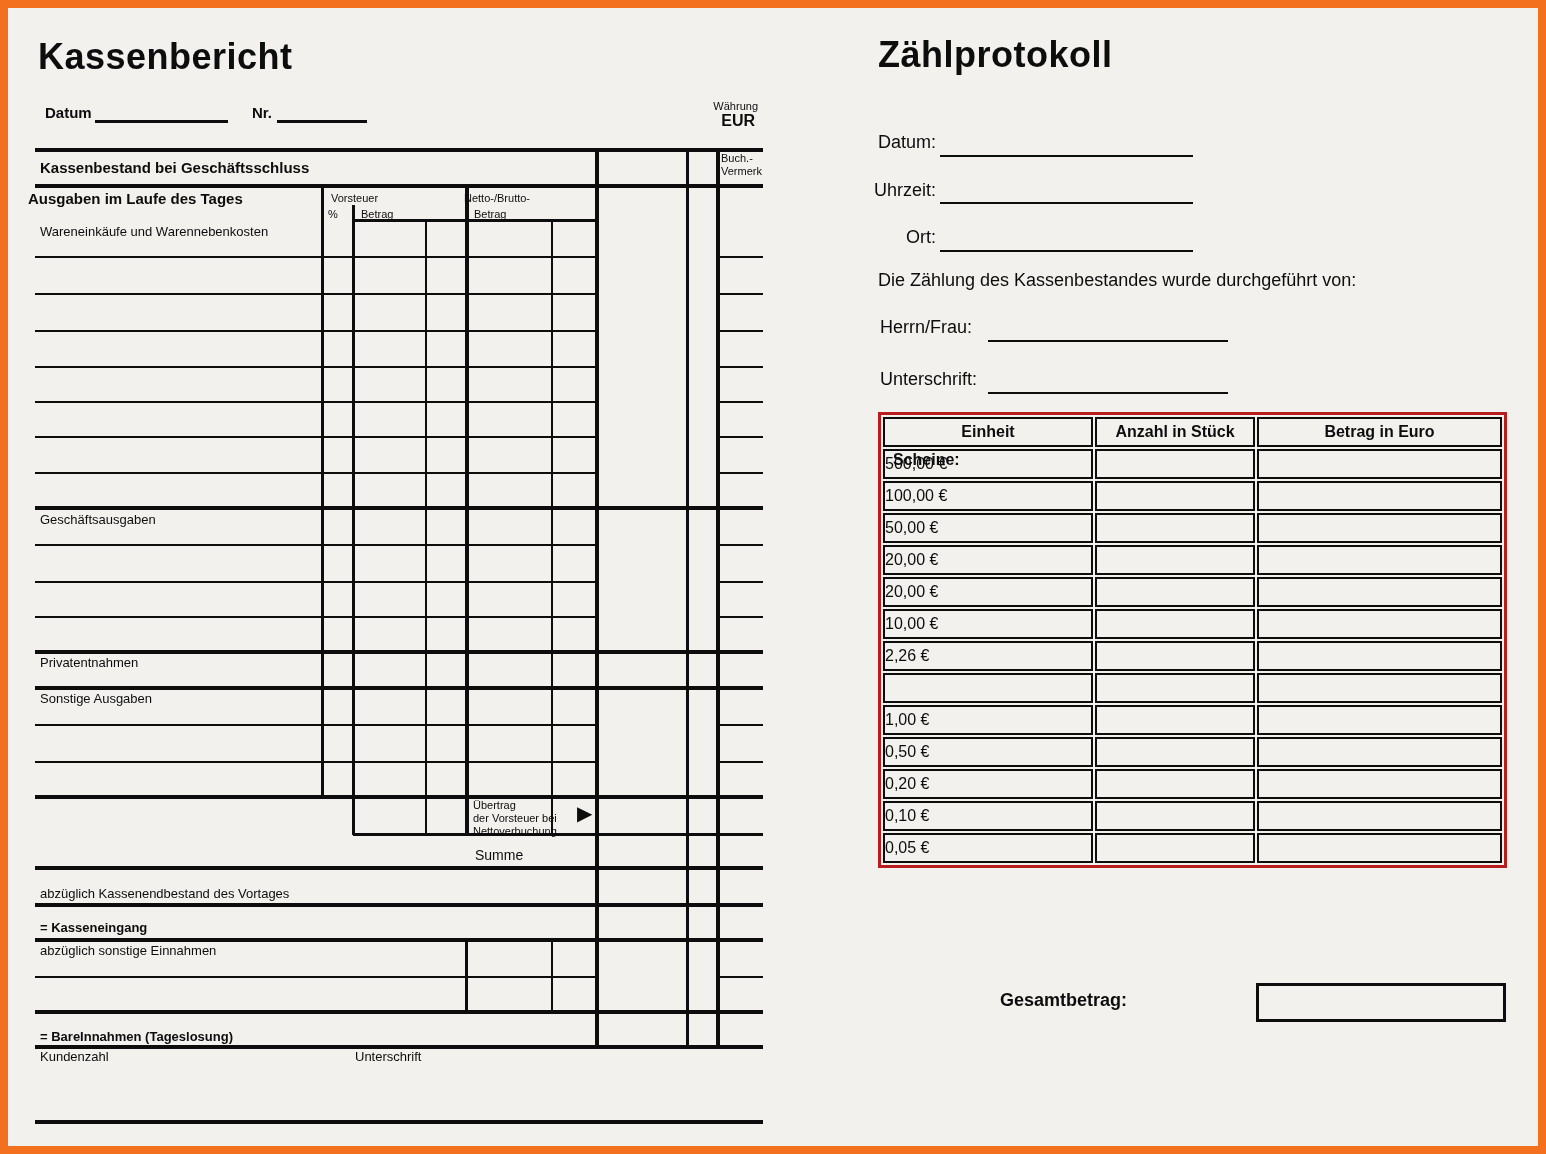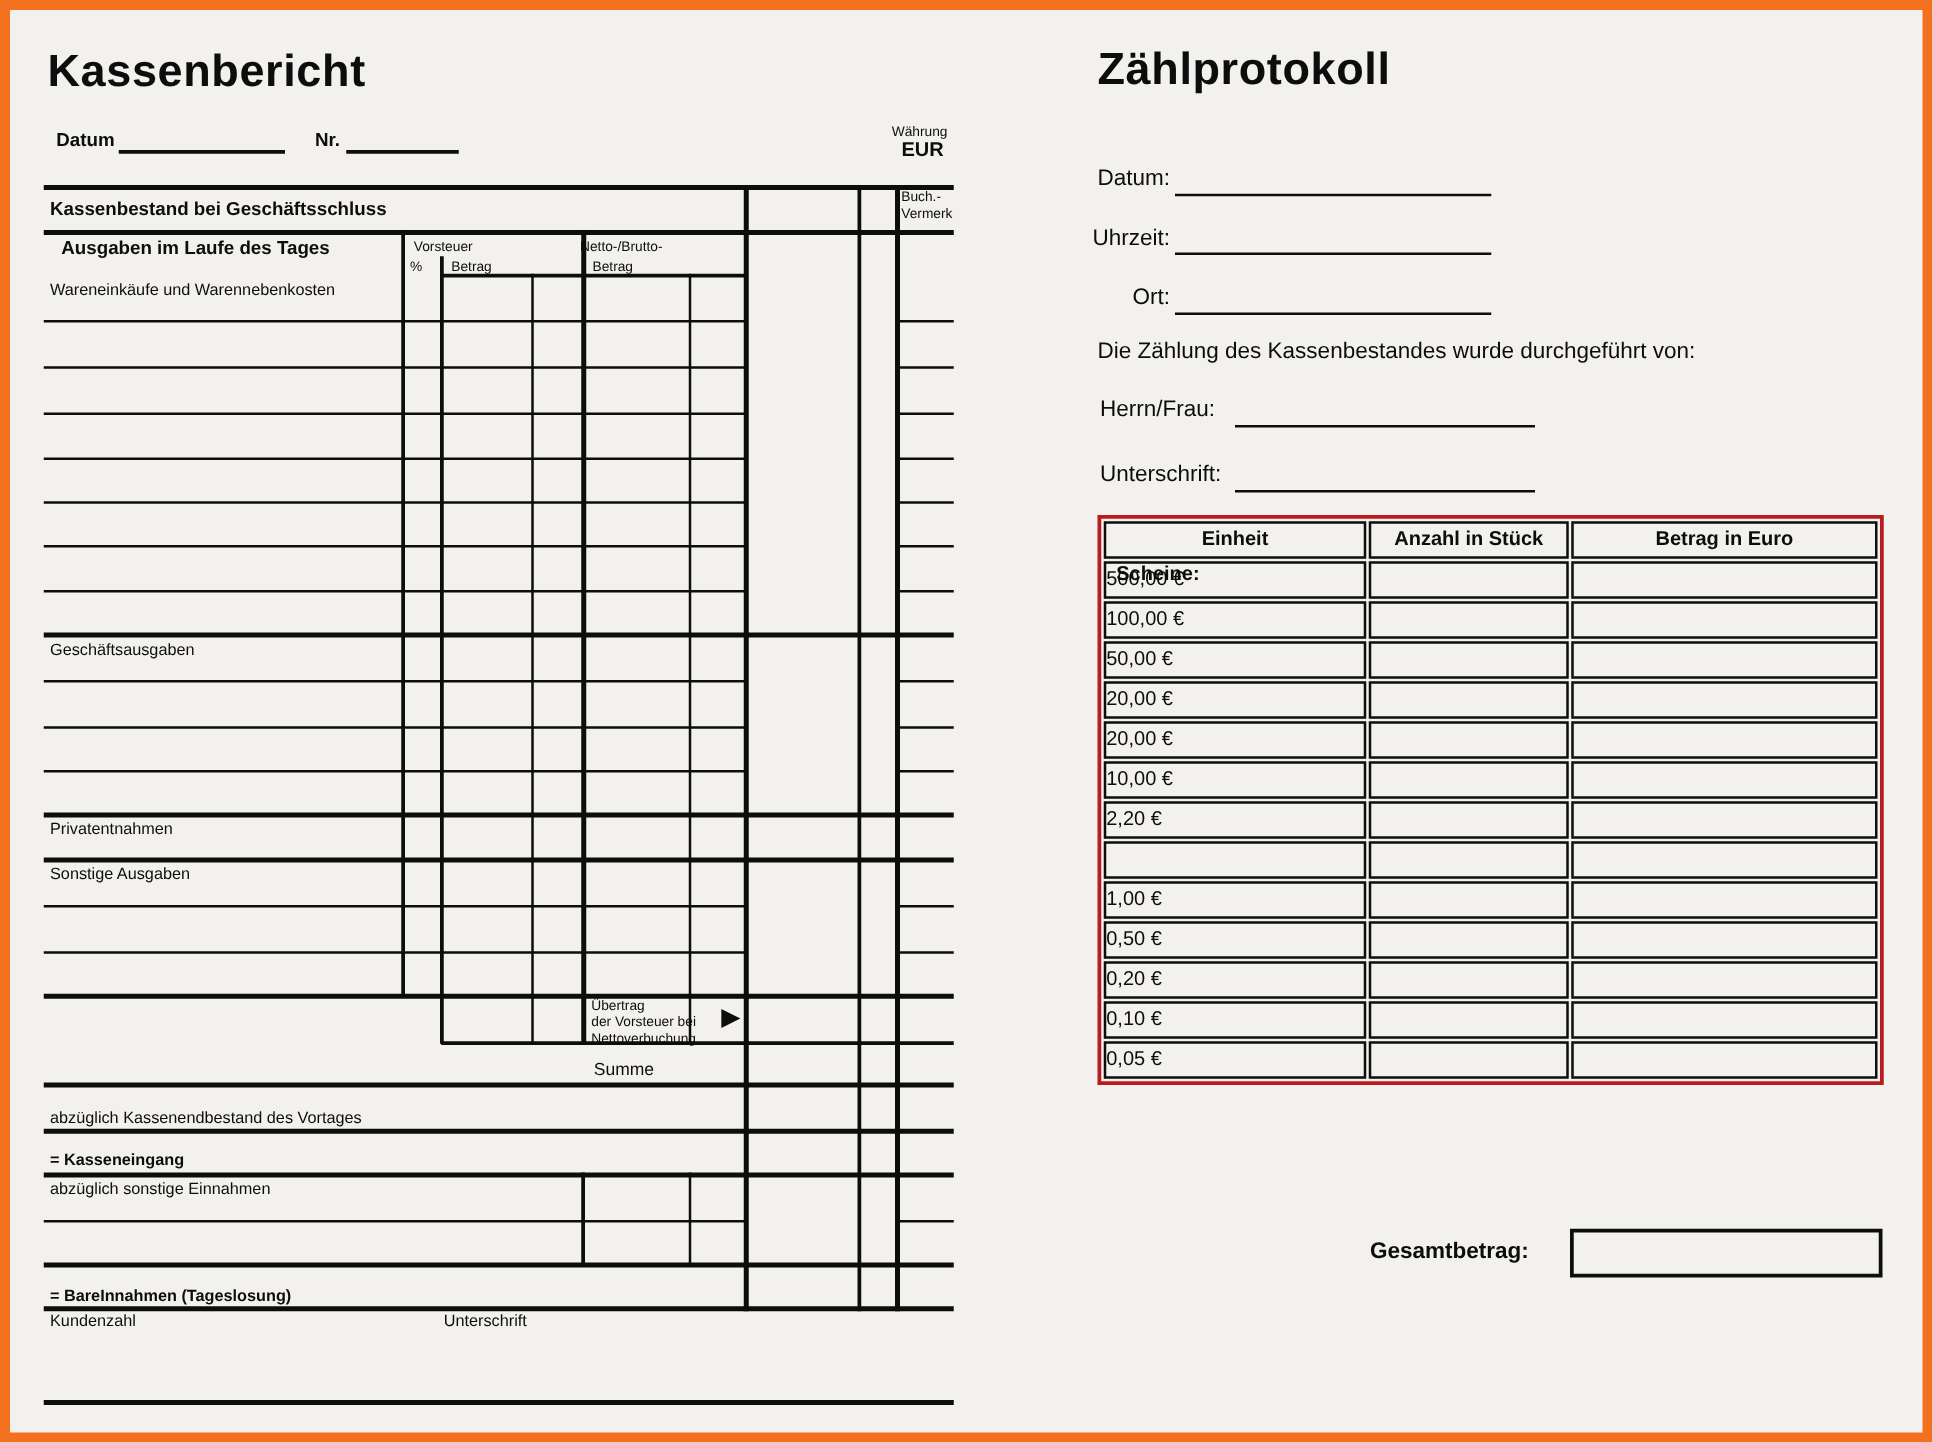--- a/index.html
+++ b/index.html
@@ -98,21 +98,21 @@
   <div class="vl" style="left:425px;top:219px;width:2px;height:616px;"></div>
   <div class="vl" style="left:465px;top:184px;width:4px;height:651px;"></div>
   <div class="vl" style="left:551px;top:219px;width:2px;height:616px;"></div>
   <div class="vl" style="left:465px;top:938px;width:3px;height:74px;"></div>
   <div class="vl" style="left:551px;top:938px;width:2px;height:74px;"></div>
   <div class="vl" style="left:595px;top:148px;width:4px;height:901px;"></div>
   <div class="vl" style="left:686px;top:148px;width:3px;height:901px;"></div>
   <div class="vl" style="left:716px;top:148px;width:4px;height:901px;"></div>
 
   <div class="txt lbl15" style="left:40px;top:159px;">Kassenbestand bei Geschäftsschluss</div>
-  <div class="txt lbl15" style="left:49px;top:190px;">Ausgaben im Laufe des Tages</div>
+  <div class="txt lbl15" style="left:28px;top:190px;">Ausgaben im Laufe des Tages</div>
   <div class="txt small" style="left:331px;top:192px;">Vorsteuer</div>
   <div class="txt small" style="left:328px;top:208px;">%</div>
   <div class="txt small" style="left:361px;top:208px;">Betrag</div>
   <div class="txt small" style="left:464px;top:192px;">Netto-/Brutto-</div>
   <div class="txt small" style="left:474px;top:208px;">Betrag</div>
   <div class="txt small" style="left:721px;top:152px;">Buch.-</div>
   <div class="txt small" style="left:721px;top:165px;">Vermerk</div>
   <div class="txt lbl" style="left:40px;top:224px;">Wareneinkäufe und Warennebenkosten</div>
   <div class="txt lbl" style="left:40px;top:512px;">Geschäftsausgaben</div>
   <div class="txt lbl" style="left:40px;top:655px;">Privatentnahmen</div>
@@ -201,21 +201,21 @@
           <td class="unitcell">
             <span class="grp"></span>
             <span class="val">10,00 €</span>
           </td>
           <td></td>
           <td></td>
         </tr>
     <tr>
           <td class="unitcell">
             <span class="grp"></span>
-            <span class="val">2,20 €</span>
+            <span class="val">2,26 €</span>
           </td>
           <td></td>
           <td></td>
         </tr>
     <tr>
           <td class="unitcell">
             <span class="grp"></span>
             <span class="val"></span>
           </td>
           <td></td>
@@ -257,15 +257,15 @@
           <td class="unitcell">
             <span class="grp"></span>
             <span class="val">0,05 €</span>
           </td>
           <td></td>
           <td></td>
         </tr>
   </tbody>
     </table>
 
-  <div class="txt b" style="left:1000px;top:990px;width:223px;text-align:right;font-size:18px;">Gesamtbetrag:</div>
+  <div class="txt b" style="left:1000px;top:990px;width:223px;font-size:18px;">Gesamtbetrag:</div>
   <div class="box" style="left:1256px;top:983px;width:244px;height:33px;"></div>
 </div>
 
 </body></html>

